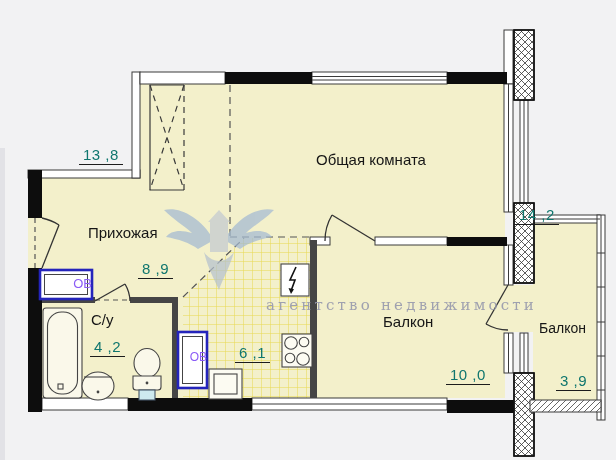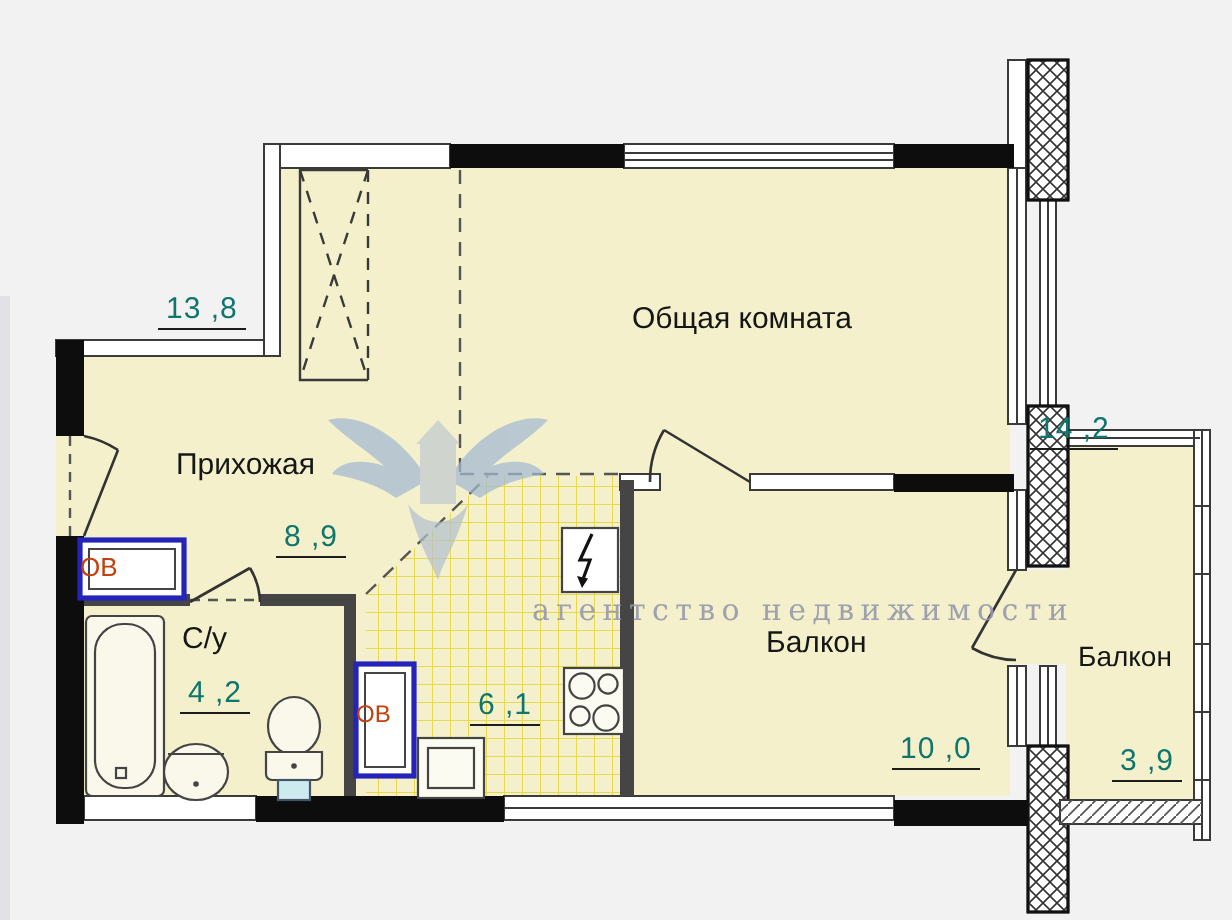--- a/index.html
+++ b/index.html
@@ -4,21 +4,21 @@
 <style>
   html,body{margin:0;padding:0;background:#f2f2f3;}
   #stage{position:relative;width:616px;height:460px;background:#f2f2f3;overflow:hidden;
          font-family:"Liberation Sans",sans-serif;}
   #planSvg{position:absolute;left:0;top:0;}
   .lbl{position:absolute;font-size:15px;color:#161616;white-space:nowrap;}
   .lbl-sm{font-size:14px;}
   .dim{position:absolute;font-size:15px;color:#0f766e;white-space:nowrap;
        padding:0 4px 1px 4px;border-bottom:1.6px solid #1c1c1c;letter-spacing:.5px;}
   .big{position:absolute;font-size:22px;font-weight:bold;color:#0e0e0e;white-space:nowrap;}
-  .ov-lbl{position:absolute;font-size:13px;color:#c2410c;text-align:left;white-space:nowrap;}
+  .ov-lbl{position:absolute;font-size:13px;color:#8b5cf6;text-align:right;white-space:nowrap;}
   .wm-brand{position:absolute;left:262px;top:212px;font-family:"DejaVu Serif",serif;
     font-weight:bold;font-size:38px;line-height:1.05;letter-spacing:7px;white-space:nowrap;
     color:rgba(255,247,243,0.50);-webkit-text-stroke:1.4px rgba(198,62,62,0.82);}
   .wm-brand::first-letter{font-size:47px;}
   .wm-tag{position:absolute;left:266px;top:252px;font-family:"DejaVu Serif",serif;
     font-size:15px;letter-spacing:3.2px;color:rgba(150,152,172,0.9);white-space:nowrap;margin-top:44px;}
 </style>
 </head>
 <body>
 

